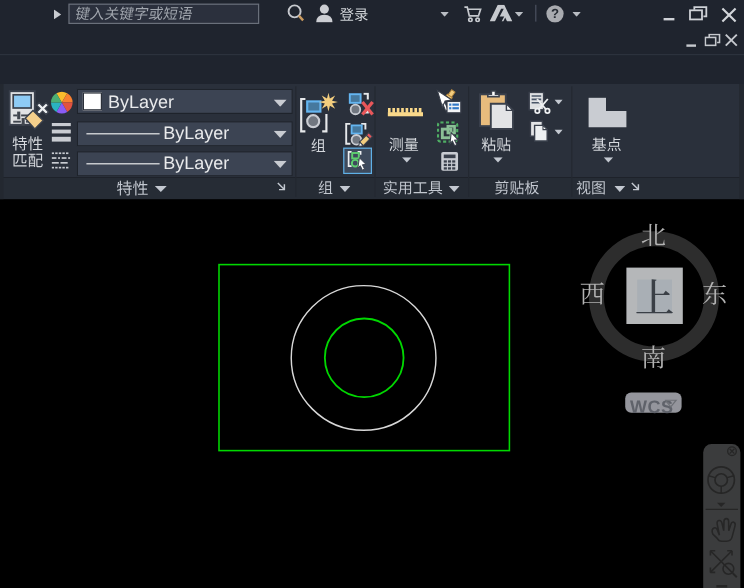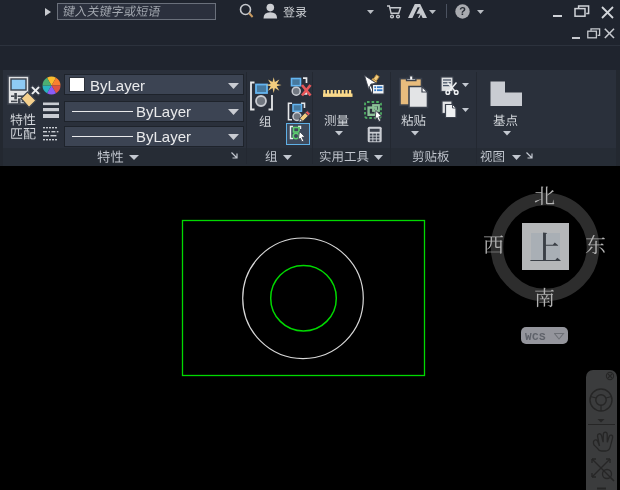--- a/index.html
+++ b/index.html
@@ -402,21 +402,21 @@
       <g>
         <path d="M577 527V282C577 237 589 219 652 219H719C765 219 798 220 819 224V39H185V527H362C360 392 334 260 189 154L200 140C393 239 423 388 425 527ZM577 556H425V728H577ZM819 283H816C810 281 803 280 797 280C793 279 787 278 781 278C771 278 749 278 725 278H668C643 278 639 282 639 299V527H819ZM869 820 819 758H44L53 728H362V556H197L122 589V-66H132C165 -66 185 -50 185 -45V10H819V-62H829C859 -62 885 -45 885 -41V521C906 524 918 530 925 538L849 598L815 556H639V728H936C951 728 960 733 963 744C928 777 869 820 869 820Z" transform="translate(0.00 18.48) scale(0.02100 -0.02100)"></path>
       </g>
     </svg>
 <svg style="position:absolute;left:585.3px;top:234.3px;overflow:visible" width="21" height="21" fill="#b3b3b3">
       <g>
         <path d="M665 278 654 269C736 200 848 85 881 -3C965 -56 1000 130 665 278ZM382 235 288 290C222 160 121 42 35 -25L47 -39C151 15 260 108 341 224C362 218 376 226 382 235ZM486 802 392 838C375 793 347 729 316 662H54L62 632H302C261 547 215 458 179 396C162 391 143 383 131 376L201 316L235 346H492V19C492 4 487 -1 468 -1C447 -1 344 6 344 6V-9C390 -14 415 -22 430 -33C444 -43 449 -59 452 -78C546 -69 558 -37 558 15V346H867C881 346 890 351 893 362C858 395 799 439 799 439L749 375H558V523C581 525 590 533 593 547L492 558V375H241C279 446 329 543 373 632H926C941 632 950 637 953 648C915 682 856 727 856 727L803 662H387C410 710 431 754 445 788C469 782 481 791 486 802Z" transform="translate(0.00 18.48) scale(0.02100 -0.02100)"></path>
       </g>
     </svg>
 <div class="abs" style="left:521px;top:327px;width:47px;height:17px;background:#94959c;border-radius:5px"></div>
-<div class="abs" style="left:525px;top:331px;font-size:11px;font-weight:bold;color:#5f626a;letter-spacing:0.4px;font-family:Liberation Mono, monospace">WCS</div>
+<div class="abs" style="left:525px;top:331px;font-size:15px;font-weight:bold;color:#5f626a;letter-spacing:0.4px;font-family:Liberation Sans, sans-serif">WCS</div>
 <svg class="abs" style="left:554px;top:332.5px" width="11" height="7">
       <polygon points="0.5,0.5 9.5,0.5 5,6" fill="none" stroke="#6d7076" stroke-width="1.1"></polygon>
     </svg>
 <div class="abs" style="left:585.5px;top:370px;width:31px;height:120px;background:#3b3c3d;border-radius:7px 7px 0 0"></div>
 <svg class="abs" style="left:585.5px;top:370px" width="31" height="120" fill="none" stroke="#262626">
 <circle cx="24" cy="6" r="3.6" stroke-width="1.1"></circle>
       <path d="M22 4 l4 4 M26 4 l-4 4" stroke-width="1.1"></path>
 <circle cx="15" cy="30" r="11" stroke-width="1.4"></circle>
 <circle cx="15" cy="30" r="5.2" stroke-width="1.4"></circle>
 <path d="M4.5 26.5 l5.5 1.5 M25.5 26.5 l-5.5 1.5 M15 41 v-5.5" stroke-width="1.2"></path>

